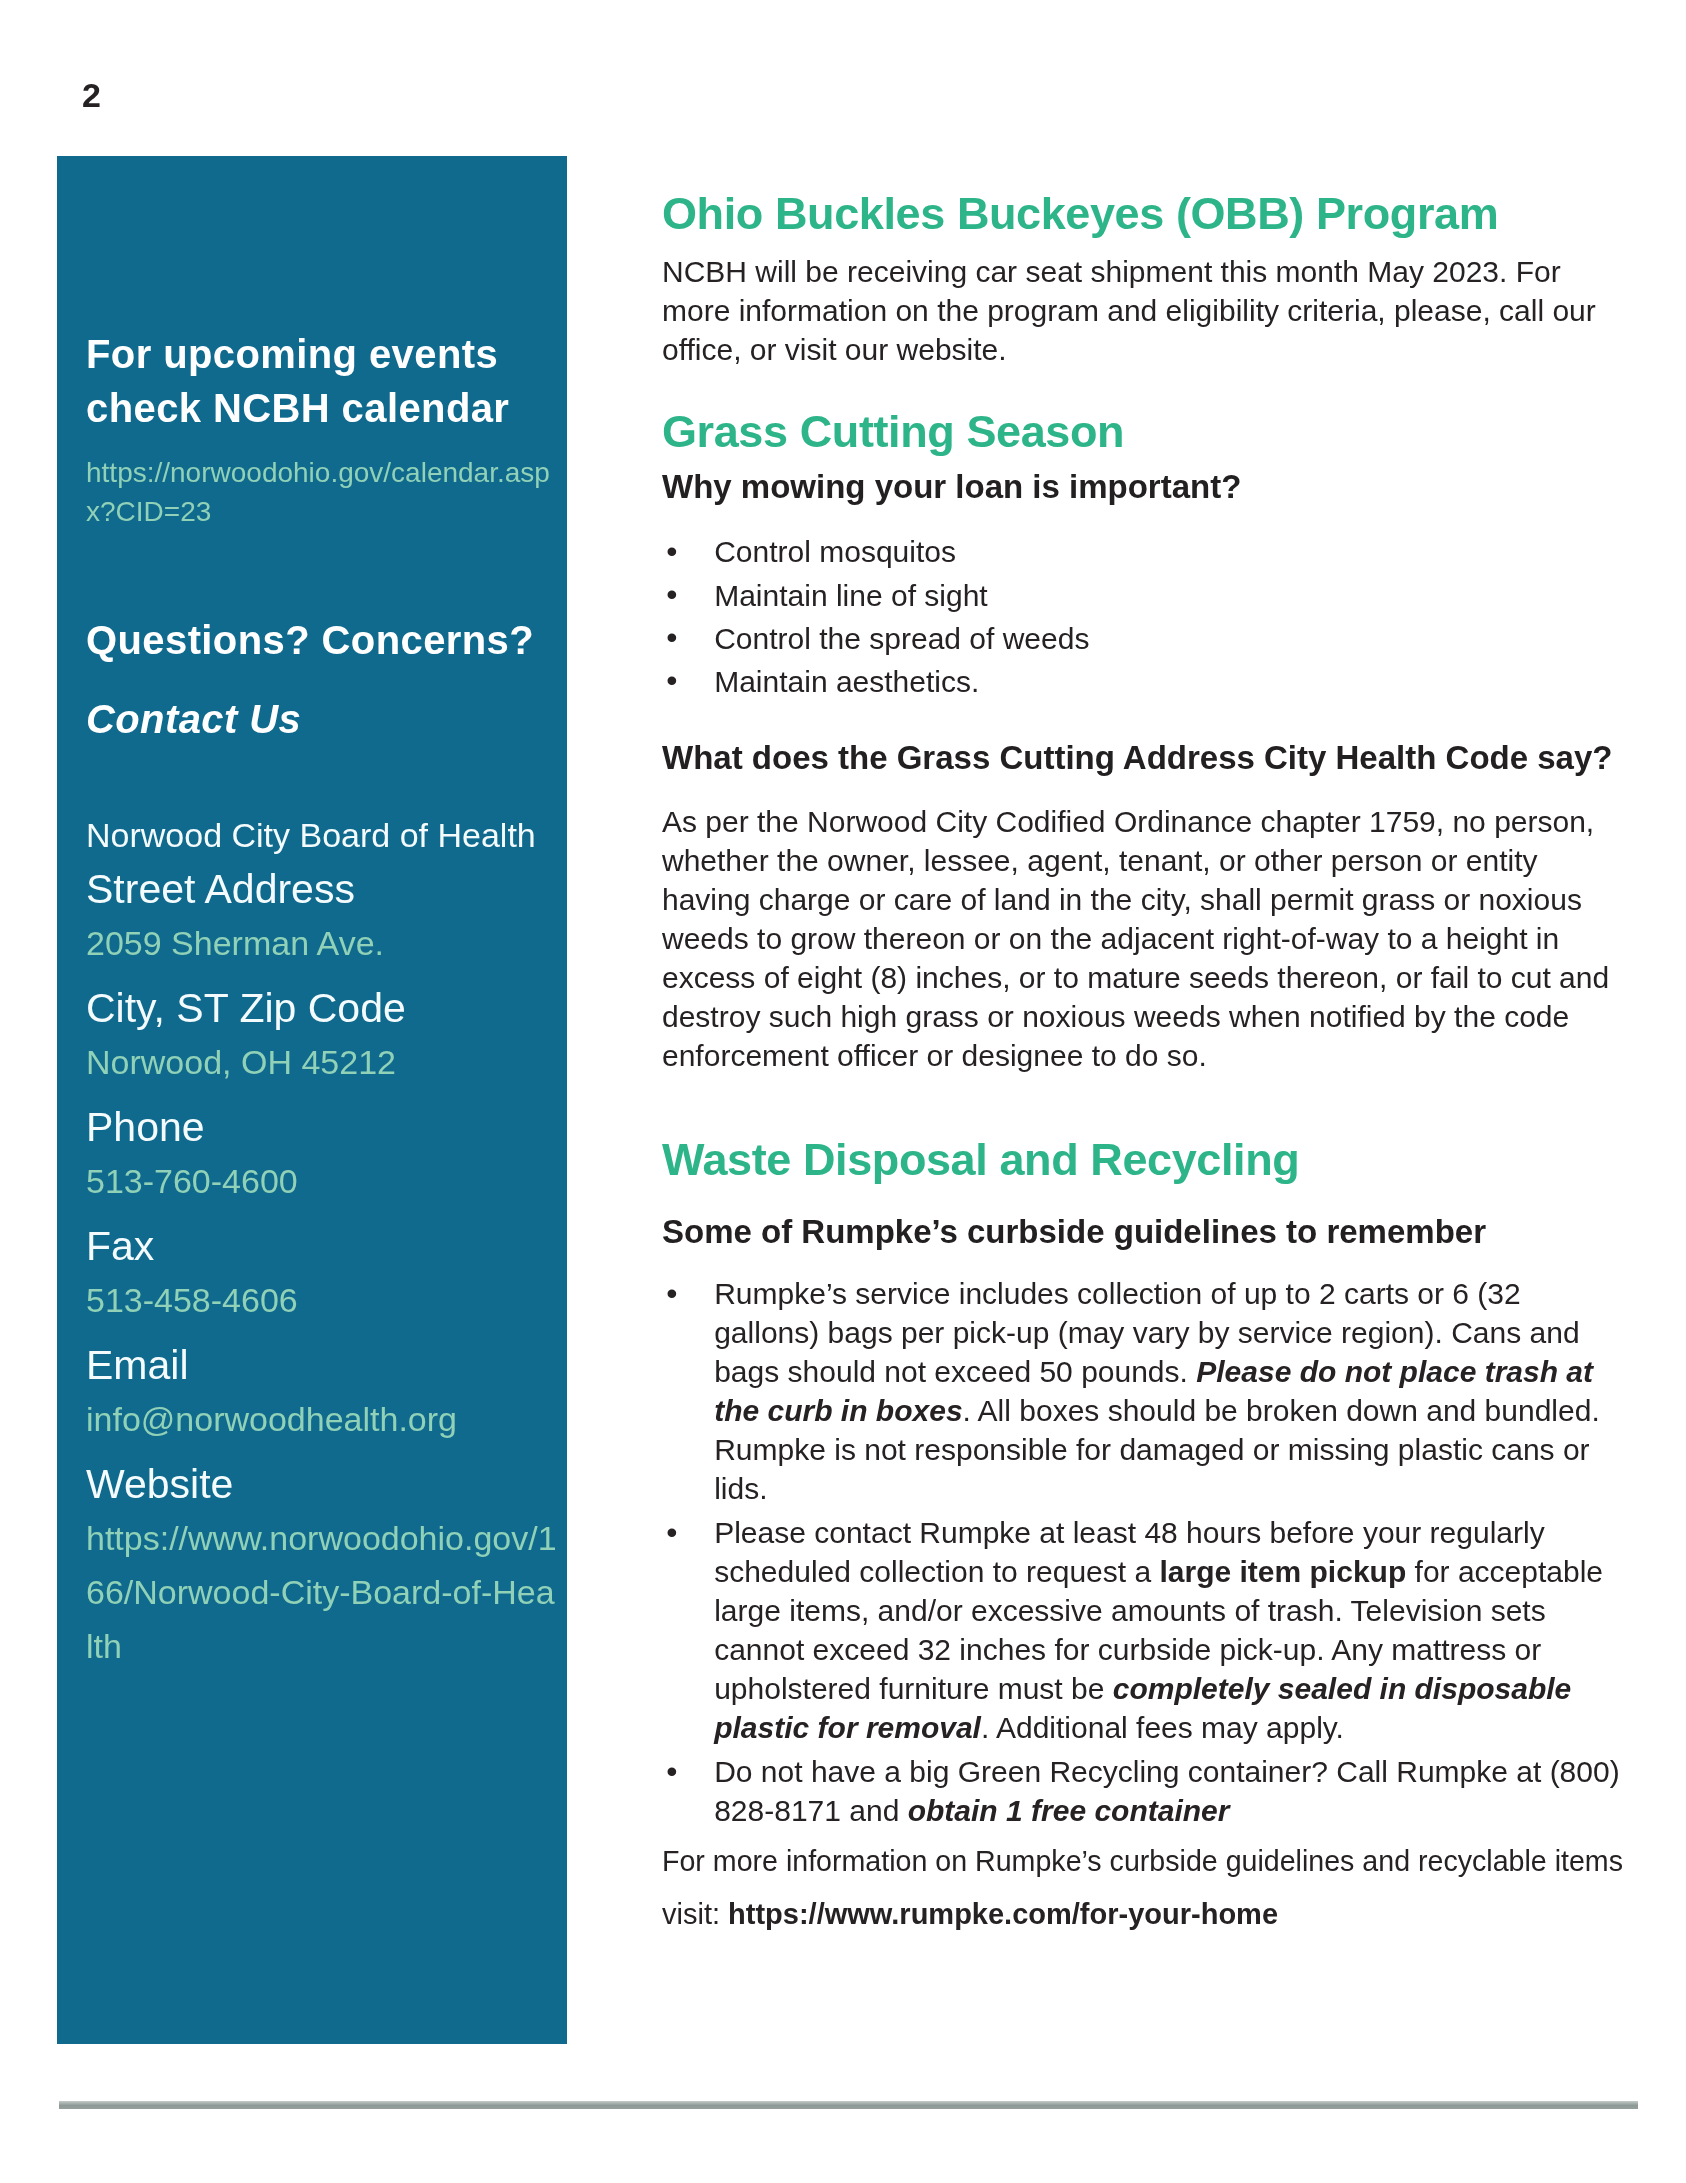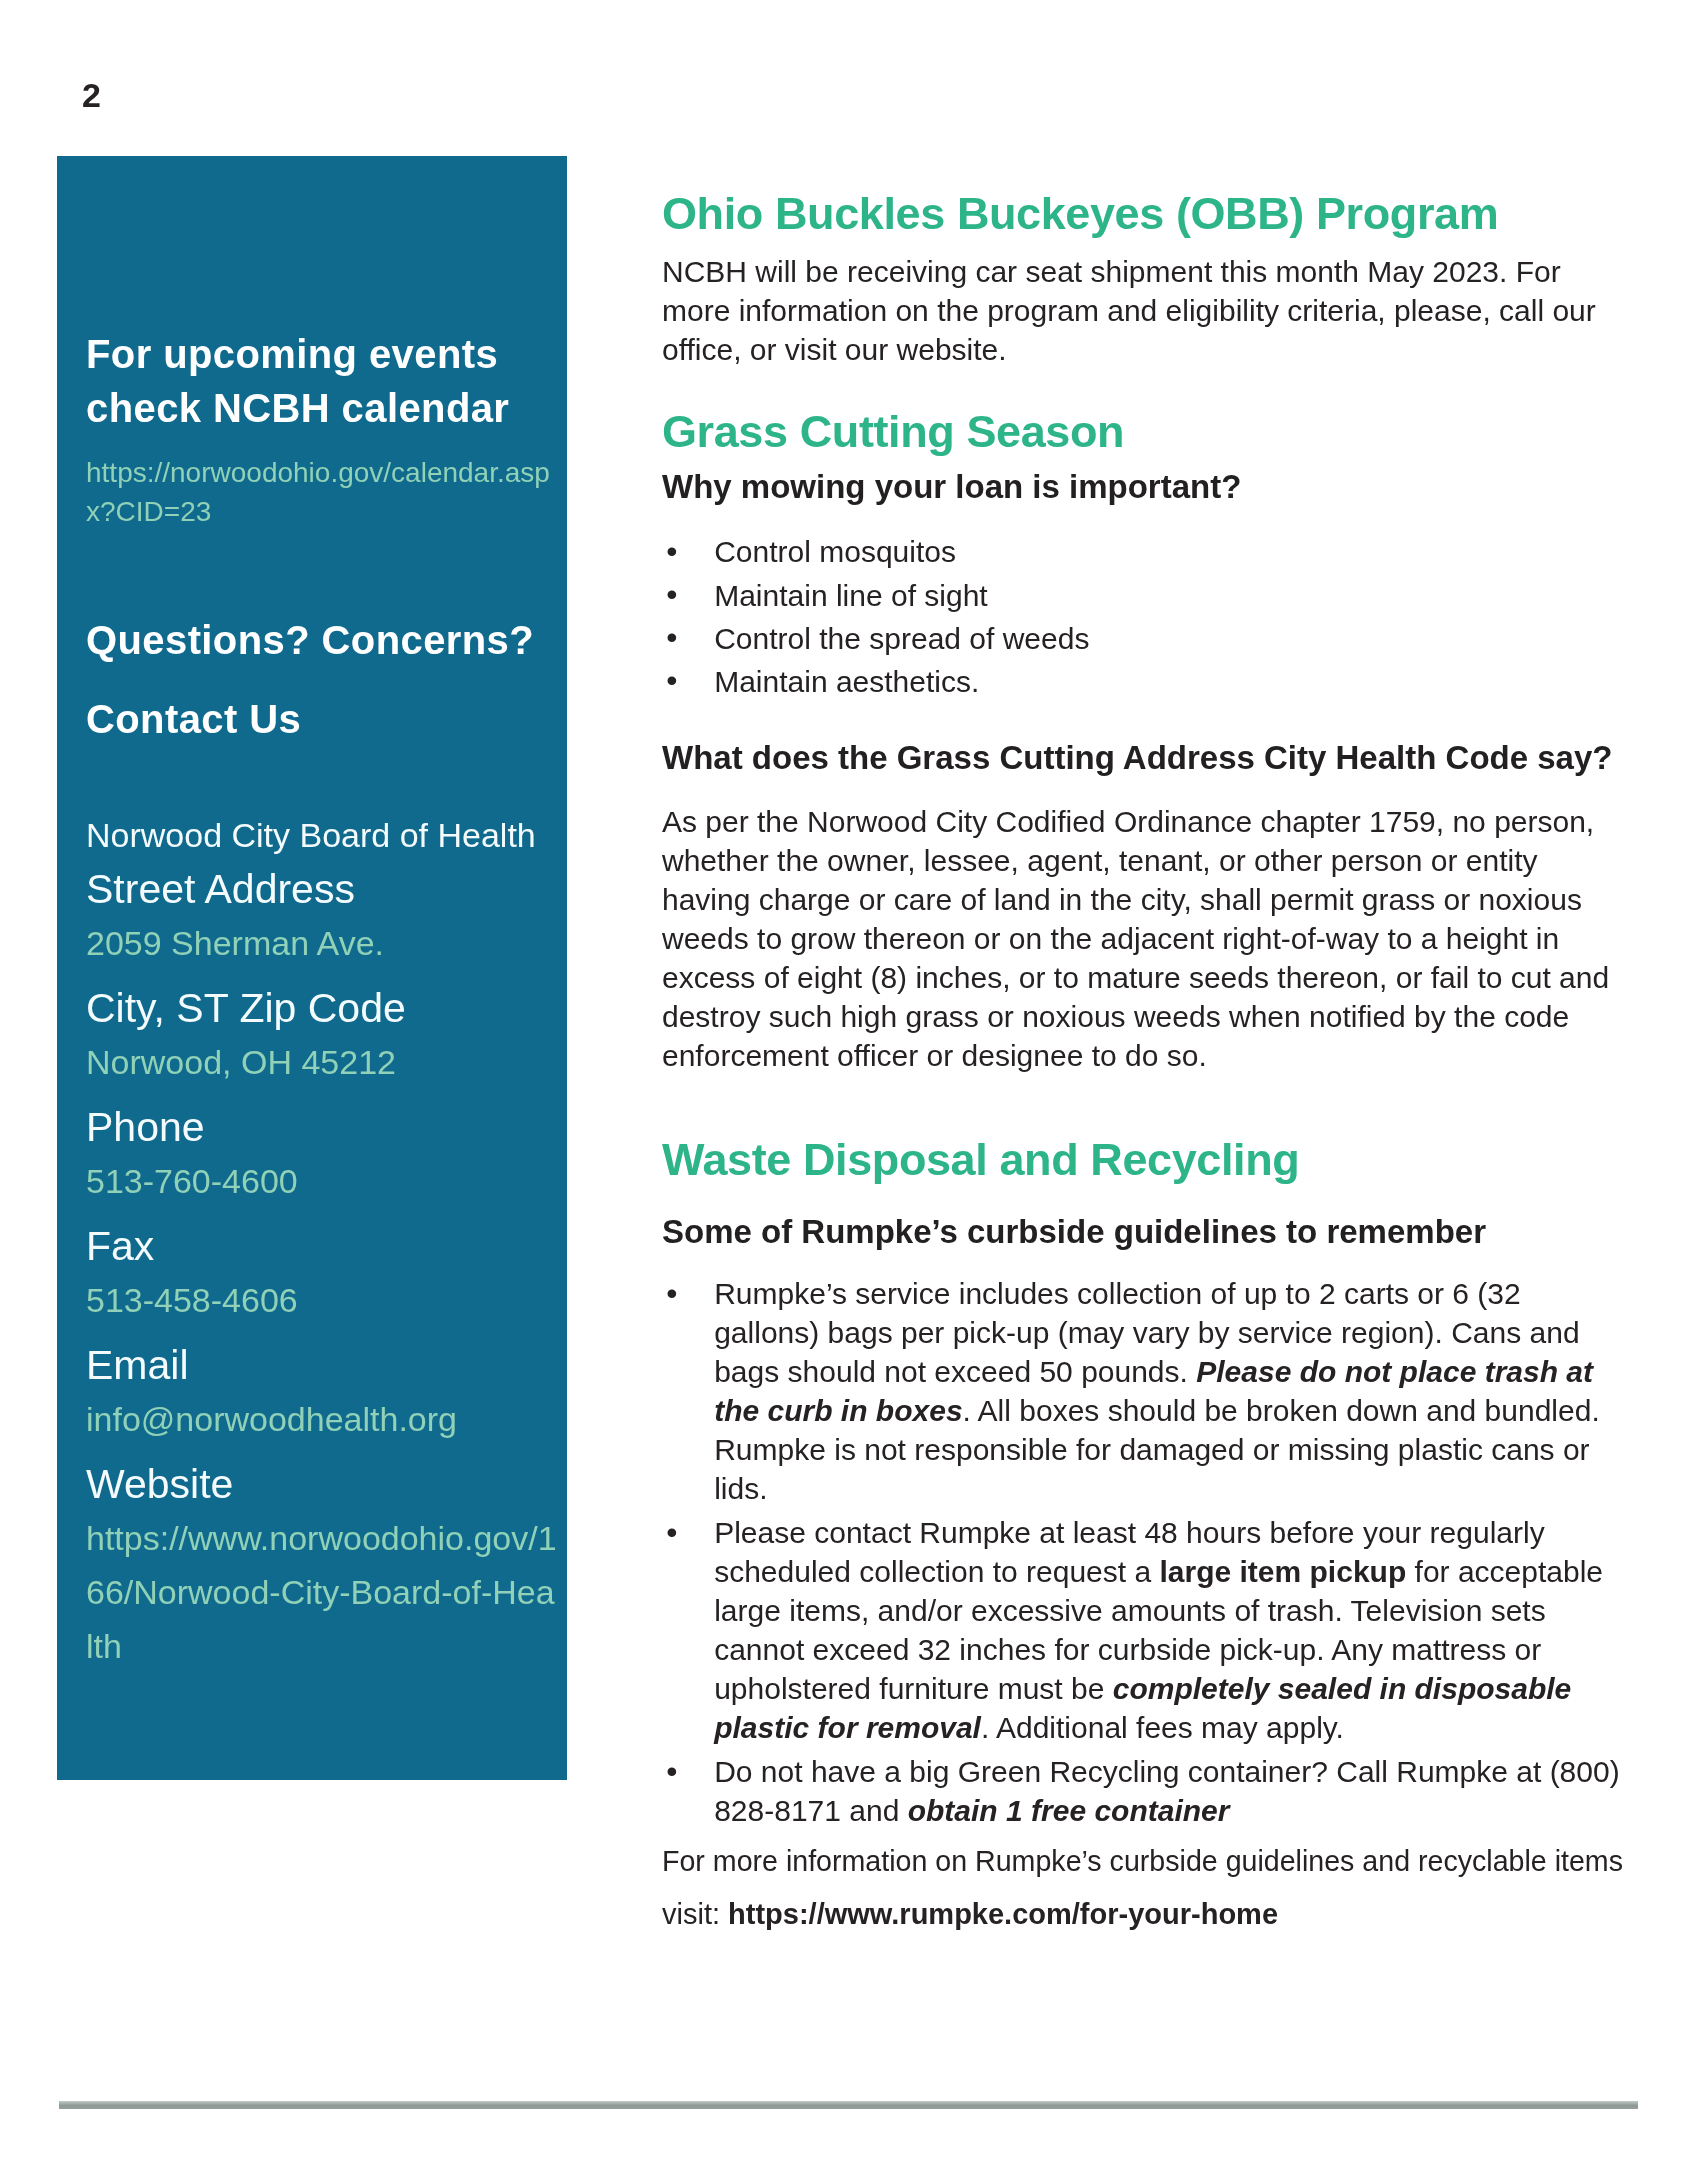--- a/index.html
+++ b/index.html
@@ -4,27 +4,27 @@
 <style>
   html,body { margin:0; padding:0; background:#ffffff; }
   .page {
     position:relative; width:1687px; height:2183px; background:#ffffff;
     font-family:"Liberation Sans","DejaVu Sans",sans-serif; color:#262223; overflow:hidden;
   }
   .page-number { position:absolute; left:82px; top:76px; font-size:34px; font-weight:bold; color:#262223; }
 
   
   .sidebar {
-    position:absolute; left:57px; top:156px; width:510px; height:1624px;
+    position:absolute; left:57px; top:156px; width:510px; height:1888px;
     background:#0f6a8e; box-sizing:border-box; padding:171px 10px 0 29px; z-index:2;
   }
   .side-head { color:#ffffff; font-weight:bold; font-size:40px; line-height:1.36; margin:0; letter-spacing:0.4px; }
   .side-head.events { margin-bottom:18.5px; }
   .side-head.quest  { margin-top:81px; }
-  .side-head.contact{ margin-top:25px; }
+  .side-head.contact{ margin-top:25px;font-style:italic; }
   .side-url {
     display:block; color:#90d1b7; font-size:28px; line-height:1.38;
     word-break:break-all; text-decoration:none; margin:0;
   }
   .org { color:#f4fbfd; font-size:34px; line-height:54px; margin:62px 0 0 0; }
   .group { margin:0 0 11px 0; }
   .lbl { color:#f4fbfd; font-size:41px; line-height:54px; margin:0; }
   .val { color:#90d1b7; font-size:34px; line-height:54px; margin:0; }
   .brk { word-break:break-all; }
 

